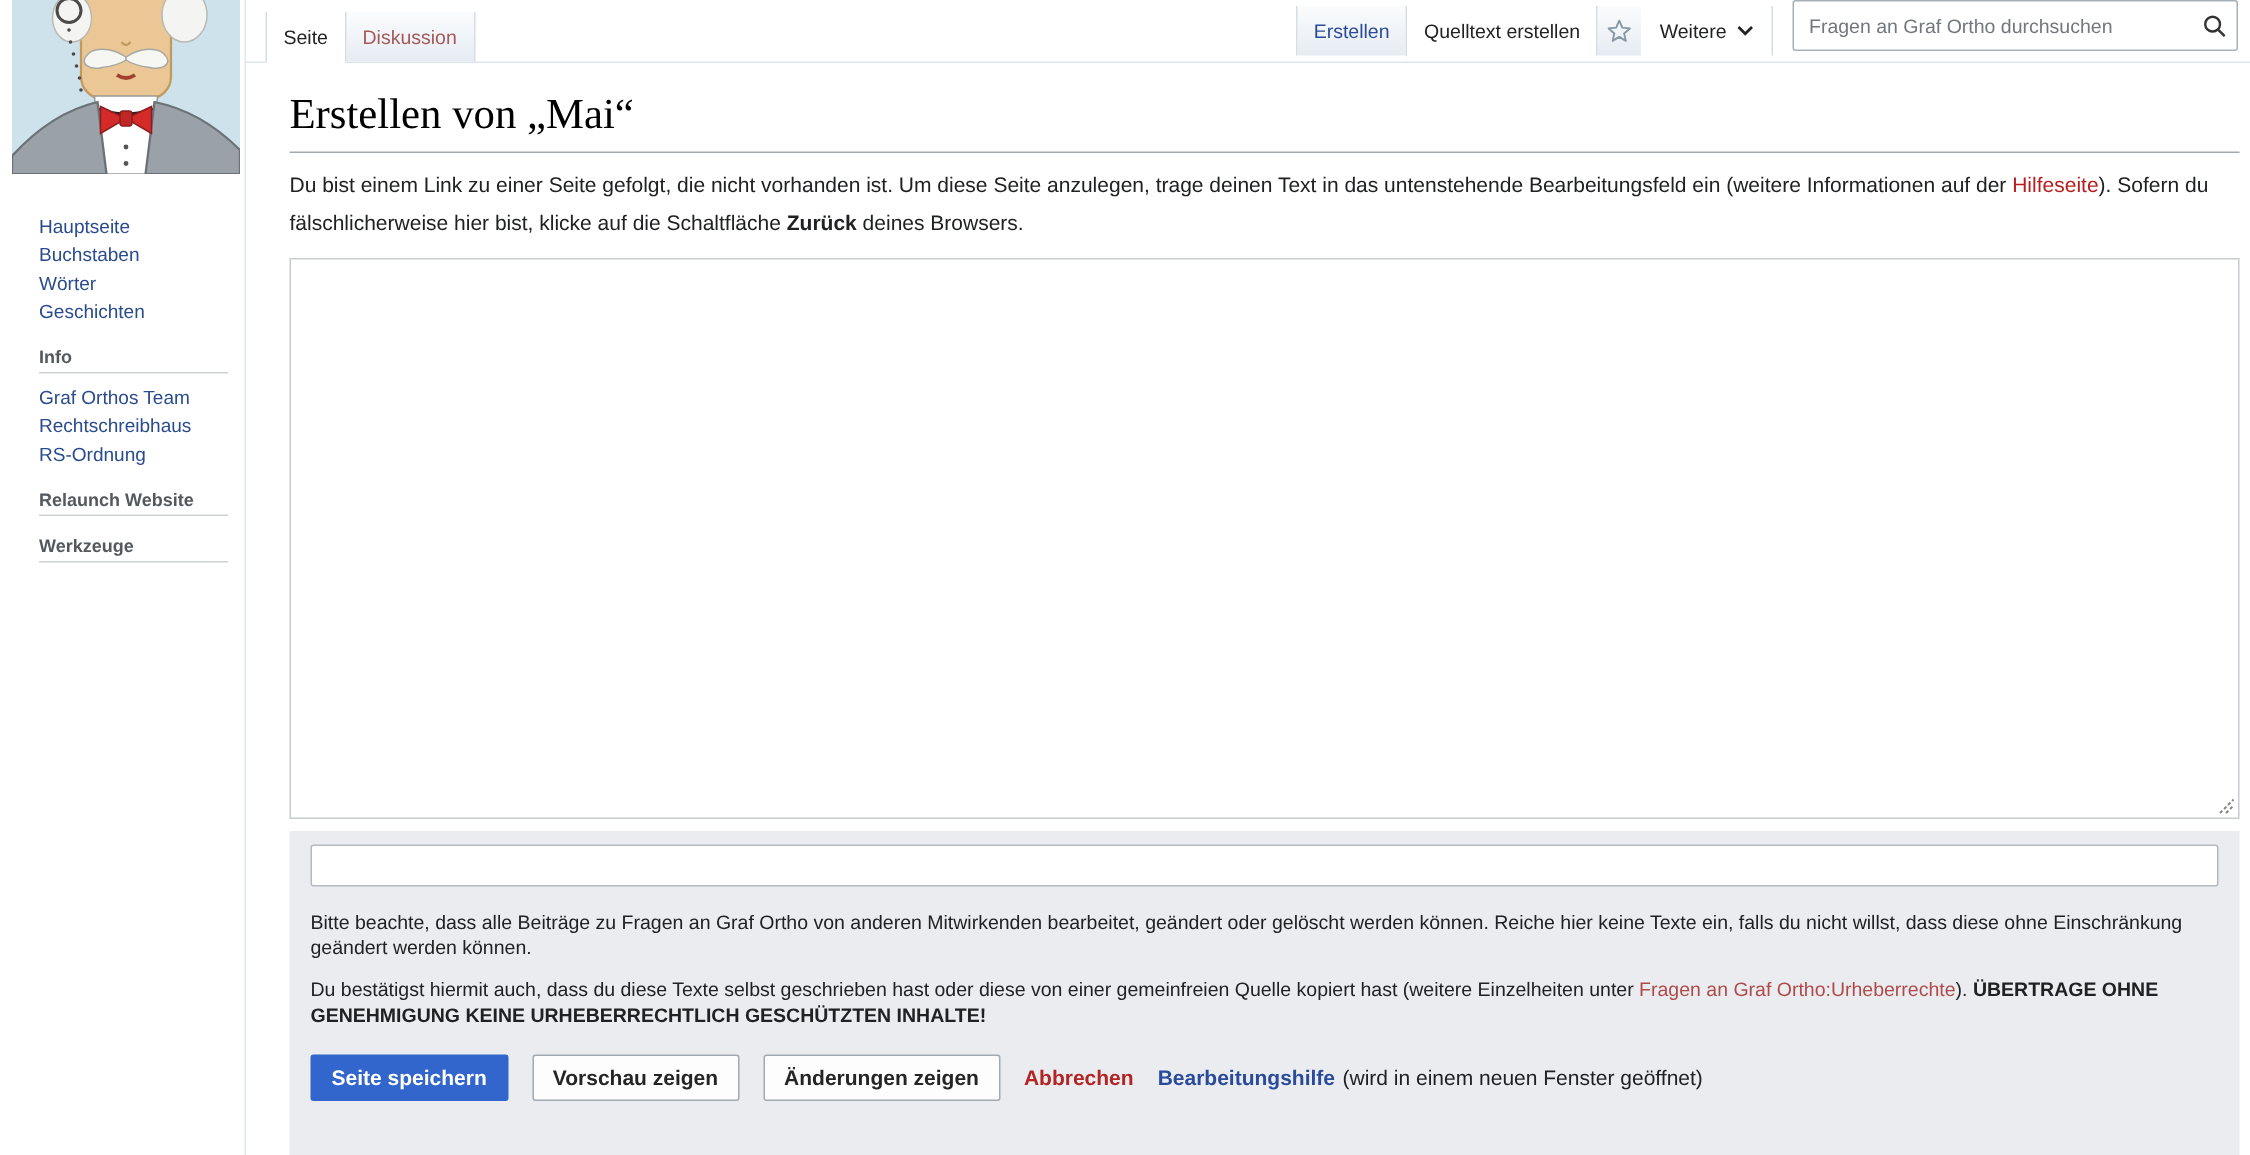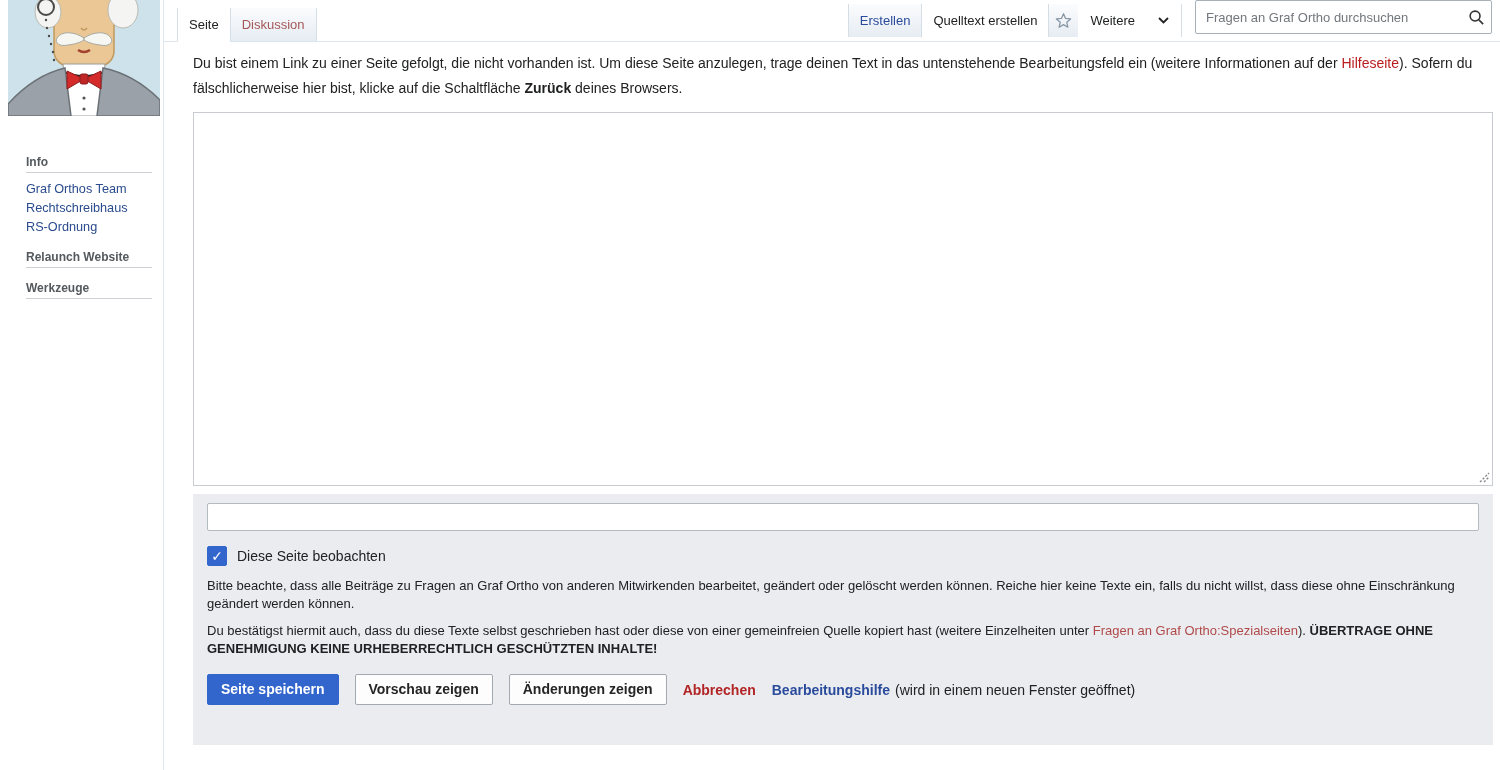--- a/index.html
+++ b/index.html
@@ -42,21 +42,21 @@
   }
   .tab:last-child { border-right:1px solid #d5dde5; }
   .tab.active {
     background:#fff; height:34px; margin-bottom:-1px;
     border-bottom:1px solid #fff; color:#222;
   }
   .tab .bluelink { color:#2a4b9c; }
   .tab .newlink { color:#a55858; }
   .icon-tab { width:30px; justify-content:center; padding:0; }
   .more-tab {
-    height:33px; display:flex; align-items:center; gap:23px; padding:0 12px;
+    height:33px; display:flex; align-items:center; gap:7px; padding:0 12px;
     font-size:13px; background:#fff; cursor:pointer;
     border-right:1px solid #d5dde5;
   }
   .searchbox {
     display:flex; align-items:center; margin:0 8px 7px 13px;
     width:297px; height:34px; background:#fff;
     border:1px solid #a7b1ba; border-radius:2px; padding:0 6px 0 8px;
   }
   .searchbox input {
     flex:1; border:none; outline:none; font-size:13px;
@@ -162,20 +162,26 @@
         <path d="M76,79 L59,71 L59,89 Z" fill="#d42a2a" stroke="#8c1d1d"></path>
         <path d="M76,79 L93,71 L93,89 Z" fill="#d42a2a" stroke="#8c1d1d"></path>
         <rect x="72" y="74" width="8" height="10" rx="2" fill="#c02626" stroke="#8c1d1d"></rect>
 
         <circle cx="76" cy="98" r="1.6" fill="#555"></circle>
         <circle cx="76" cy="109" r="1.6" fill="#555"></circle>
       </svg>
     </div>
 
     <nav class="sb-nav">
+      <ul class="sb-group">
+        <li><a>Hauptseite</a></li>
+        <li><a>Buchstaben</a></li>
+        <li><a>Wörter</a></li>
+        <li><a>Geschichten</a></li>
+      </ul>
 
       <div class="sb-header">Info</div>
       <ul class="sb-group">
         <li><a>Graf Orthos Team</a></li>
         <li><a>Rechtschreibhaus</a></li>
         <li><a>RS-Ordnung</a></li>
       </ul>
 
       <div class="sb-header">Relaunch Website</div>
 
@@ -218,43 +224,40 @@
           <svg width="17" height="17" viewBox="0 0 18 18">
             <circle cx="7.5" cy="7.5" r="5.2" fill="none" stroke="#333" stroke-width="1.7"></circle>
             <line x1="11.5" y1="11.5" x2="16" y2="16" stroke="#333" stroke-width="1.7"></line>
           </svg>
         </div>
       </div>
     </header>
 
     <div class="content-inner">
 
+      <h1 class="page-title">Erstellen von „Mai“</h1>
 
       <p class="intro"><span>Du bist einem Link zu einer Seite gefolgt, die nicht vorhanden ist. Um diese Seite anzulegen, trage deinen Text in das untenstehende Bearbeitungsfeld ein (weitere Informationen auf der </span><a>Hilfeseite</a><span>). Sofern du fälschlicherweise hier bist, klicke auf die Schaltfläche </span><b>Zurück</b><span> deines Browsers.</span></p>
 
       <div class="editor-wrap">
         <textarea class="edit-textarea" style=""></textarea>
         <svg class="resize-handle" width="13" height="13" viewBox="0 0 13 13">
           <line x1="3" y1="12" x2="12" y2="3" stroke="#888" stroke-width="1.4" stroke-dasharray="2.2,1.6"></line>
           <line x1="7" y1="12" x2="12" y2="7" stroke="#888" stroke-width="1.4" stroke-dasharray="2.2,1.6"></line>
         </svg>
       </div>
 
       <div class="edit-options">
 
         <input type="text" class="summary-input" value="" style="">
 
-        <div class="watch-row">
-          <span class="checkbox"></span>
-          <span>Diese Seite beobachten</span>
-        </div>
 
         <p class="notice">Bitte beachte, dass alle Beiträge zu Fragen an Graf Ortho von anderen Mitwirkenden bearbeitet, geändert oder gelöscht werden können. Reiche hier keine Texte ein, falls du nicht willst, dass diese ohne Einschränkung geändert werden können.</p>
 
-        <p class="notice"><span>Du bestätigst hiermit auch, dass du diese Texte selbst geschrieben hast oder diese von einer gemeinfreien Quelle kopiert hast (weitere Einzelheiten unter </span><a>Fragen an Graf Ortho:Spezialseiten</a><span>). </span><b>ÜBERTRAGE OHNE GENEHMIGUNG KEINE URHEBERRECHTLICH GESCHÜTZTEN INHALTE!</b></p>
+        <p class="notice"><span>Du bestätigst hiermit auch, dass du diese Texte selbst geschrieben hast oder diese von einer gemeinfreien Quelle kopiert hast (weitere Einzelheiten unter </span><a>Fragen an Graf Ortho:Urheberrechte</a><span>). </span><b>ÜBERTRAGE OHNE GENEHMIGUNG KEINE URHEBERRECHTLICH GESCHÜTZTEN INHALTE!</b></p>
 
         <div class="buttons-row">
           <button class="btn primary">Seite speichern</button>
           <button class="btn secondary">Vorschau zeigen</button>
           <button class="btn secondary">Änderungen zeigen</button>
           <a class="cancel-link">Abbrechen</a>
           <span class="help-wrap">
             <a class="help-link">Bearbeitungshilfe</a>
             <span>(wird in einem neuen Fenster geöffnet)</span>
           </span>

